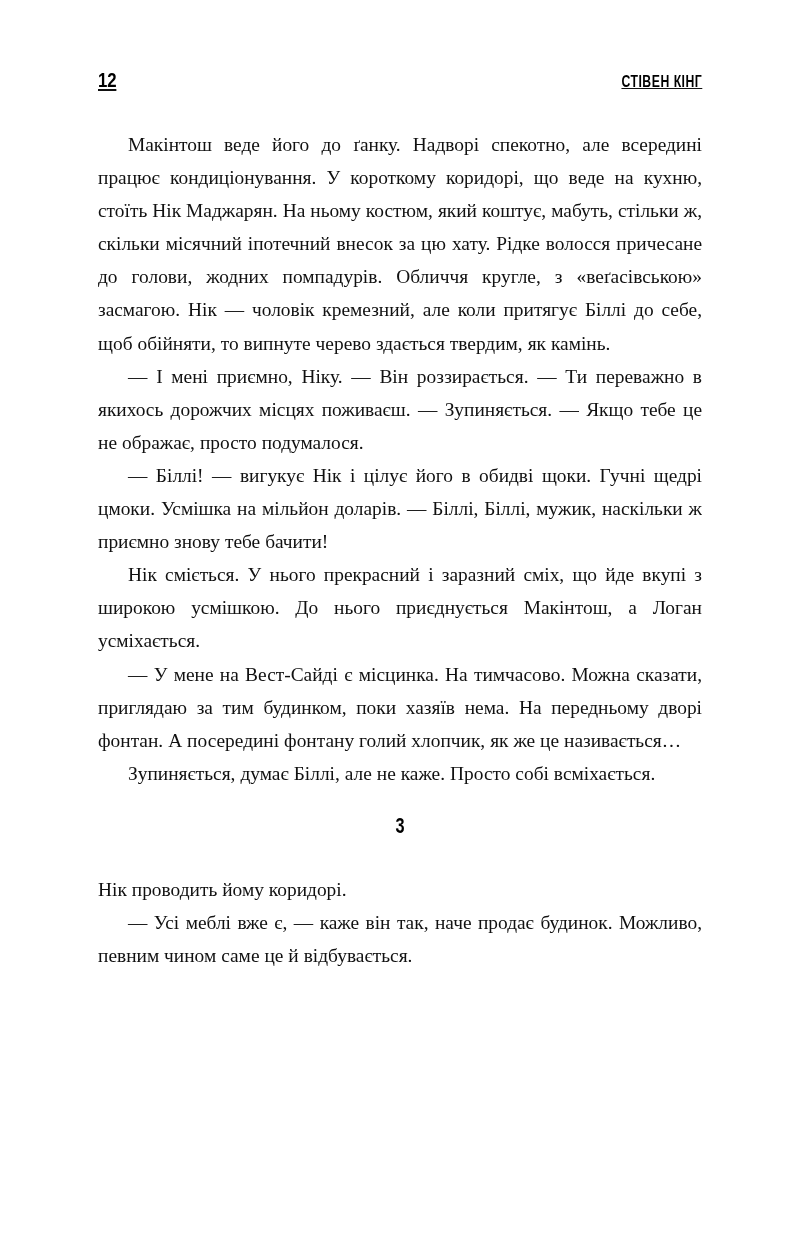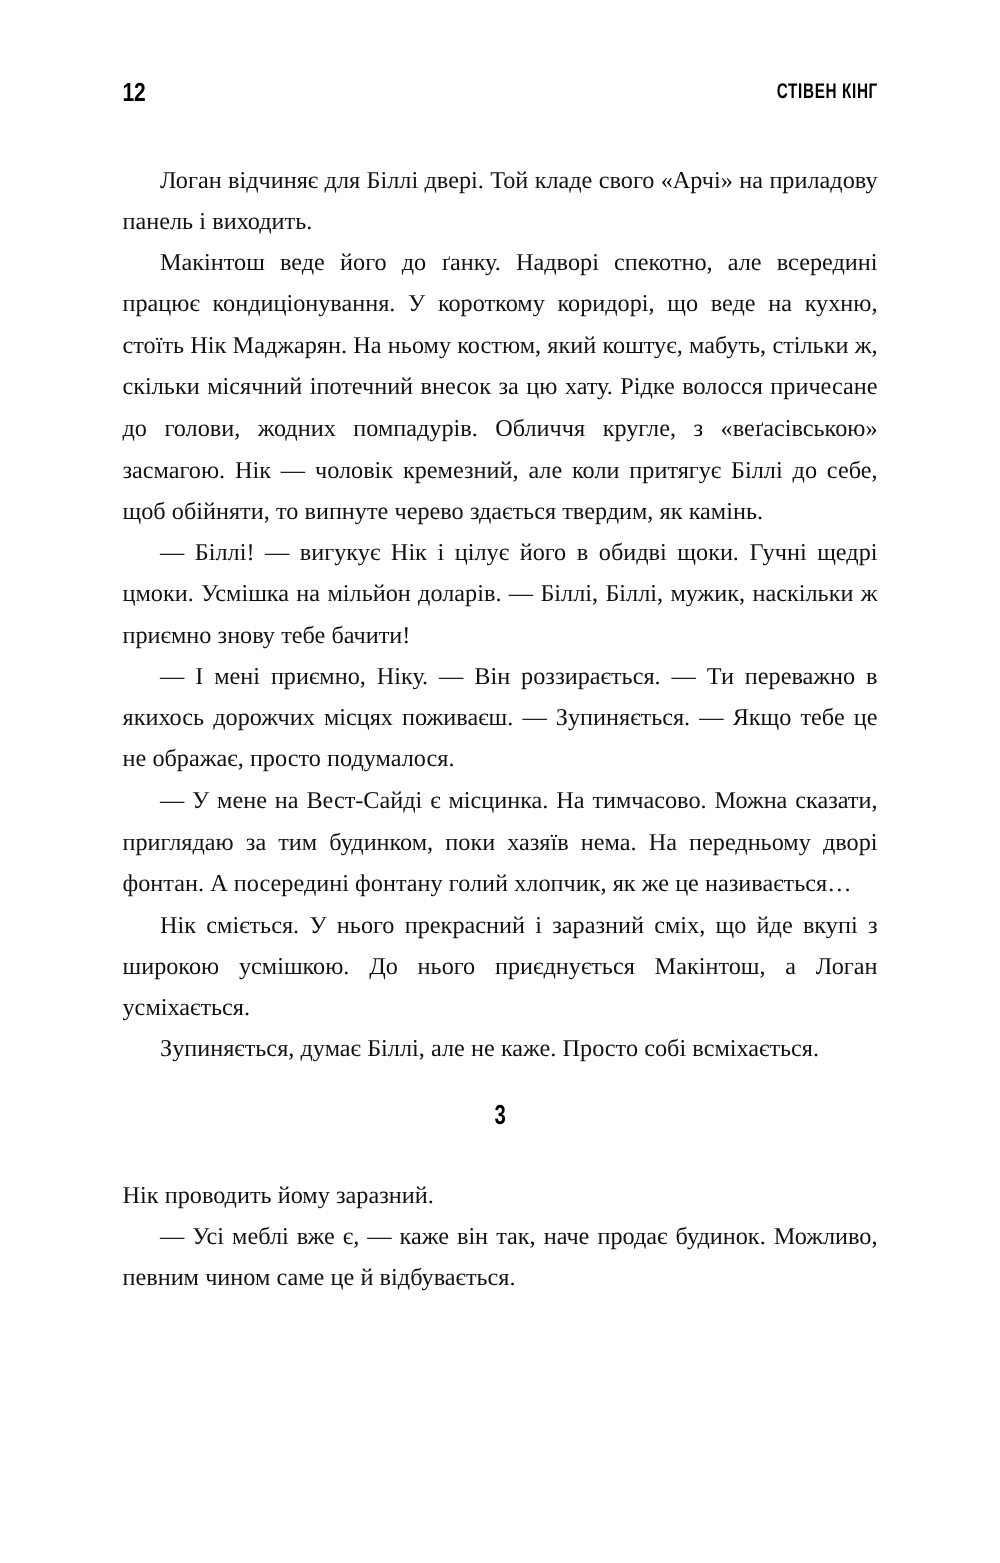--- a/index.html
+++ b/index.html
@@ -24,22 +24,23 @@
   }
 
   
   .running-head {
     position: absolute;
     left: 98px;
     right: 98px;
     top: 64px;
     height: 26px;
     display: flex;
-    align-items: flex-start;
+    align-items: flex-end;
     justify-content: space-between;
+    text-decoration: underline;
   }
   .folio,
   .book-author {
     font-family: "Liberation Sans Narrow", "Liberation Sans", "DejaVu Sans Condensed", "DejaVu Sans", sans-serif;
     font-weight: 700;
     color: #000000;
     line-height: 1;
   }
   .folio {
     font-size: 21px;
@@ -100,29 +101,28 @@
 
 <div class="page">
 
   <div class="running-head">
     <span class="folio">12</span>
     <span class="book-author">СТІВЕН КІНГ</span>
   </div>
 
   <div class="text-block">
 
-    <p class="para">Логан відчиняє для Біллі двері. Той кладе свого «Арчі» на приладову панель і виходить.</p>
     <p class="para">Макінтош веде його до ґанку. Надворі спекотно, але всередині працює кондиціонування. У короткому коридорі, що веде на кухню, стоїть Нік Маджарян. На ньому костюм, який коштує, мабуть, стільки ж, скільки місячний іпотечний внесок за цю хату. Рідке волосся причесане до голови, жодних помпадурів. Обличчя кругле, з «веґасівською» засмагою. Нік — чоловік кремезний, але коли притягує Біллі до себе, щоб обійняти, то випнуте черево здається твердим, як камінь.</p>
+    <p class="para">— І мені приємно, Ніку. — Він роззирається. — Ти переважно в якихось дорожчих місцях поживаєш. — Зупиняється. — Якщо тебе це не ображає, просто подумалося.</p>
     <p class="para">— Біллі! — вигукує Нік і цілує його в обидві щоки. Гучні щедрі цмоки. Усмішка на мільйон доларів. — Біллі, Біллі, мужик, наскільки ж приємно знову тебе бачити!</p>
-    <p class="para">— І мені приємно, Ніку. — Він роззирається. — Ти переважно в якихось дорожчих місцях поживаєш. — Зупиняється. — Якщо тебе це не ображає, просто подумалося.</p>
+    <p class="para">Нік сміється. У нього прекрасний і заразний сміх, що йде вкупі з широкою усмішкою. До нього приєднується Макінтош, а Логан усміхається.</p>
     <p class="para">— У мене на Вест-Сайді є місцинка. На тимчасово. Можна сказати, приглядаю за тим будинком, поки хазяїв нема. На передньому дворі фонтан. А посередині фонтану голий хлопчик, як же це називається…</p>
-    <p class="para">Нік сміється. У нього прекрасний і заразний сміх, що йде вкупі з широкою усмішкою. До нього приєднується Макінтош, а Логан усміхається.</p>
     <p class="para">Зупиняється, думає Біллі, але не каже. Просто собі всміхається.</p>
 
     <div class="scene-break">
       <span class="scene-number">3</span>
     </div>
 
-    <p class="para no-indent">Нік проводить йому заразний.</p>
+    <p class="para no-indent">Нік проводить йому коридорі.</p>
     <p class="para">— Усі меблі вже є, — каже він так, наче продає будинок. Можливо, певним чином саме це й відбувається.</p>
 
   </div>
 </div>
 
 </body></html>

